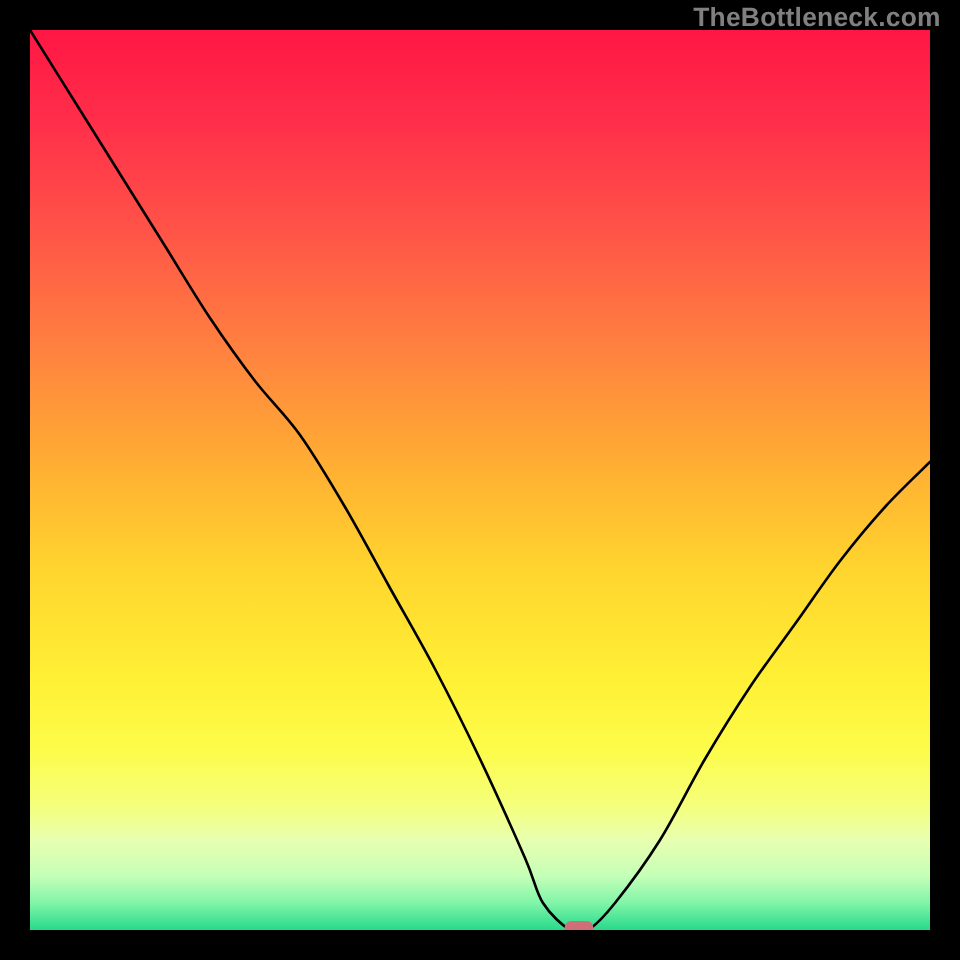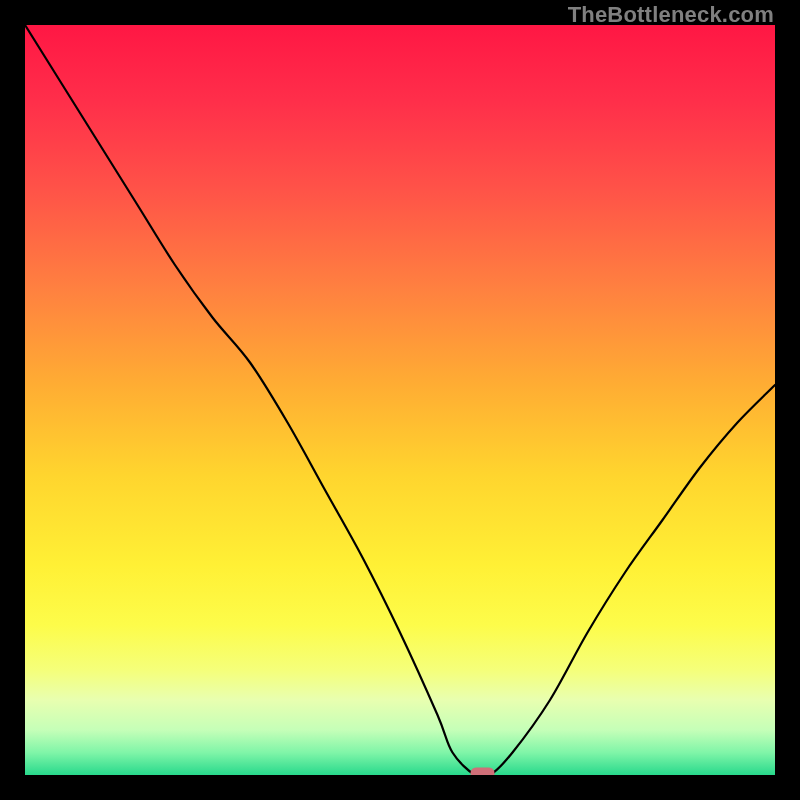--- a/index.html
+++ b/index.html
@@ -23,21 +23,21 @@
     width: 750px;
     height: 750px;
     background: transparent;
   }
   svg {
     display: block;
   }
   .watermark {
     position: absolute;
     top: 2px;
-    right: 26px;
+    right: 16px;
     color: #808080;
     font-size: 22px;
     font-weight: 600;
     letter-spacing: 0.2px;
     user-select: none;
   }
 </style>
 </head>
 <body>
 

